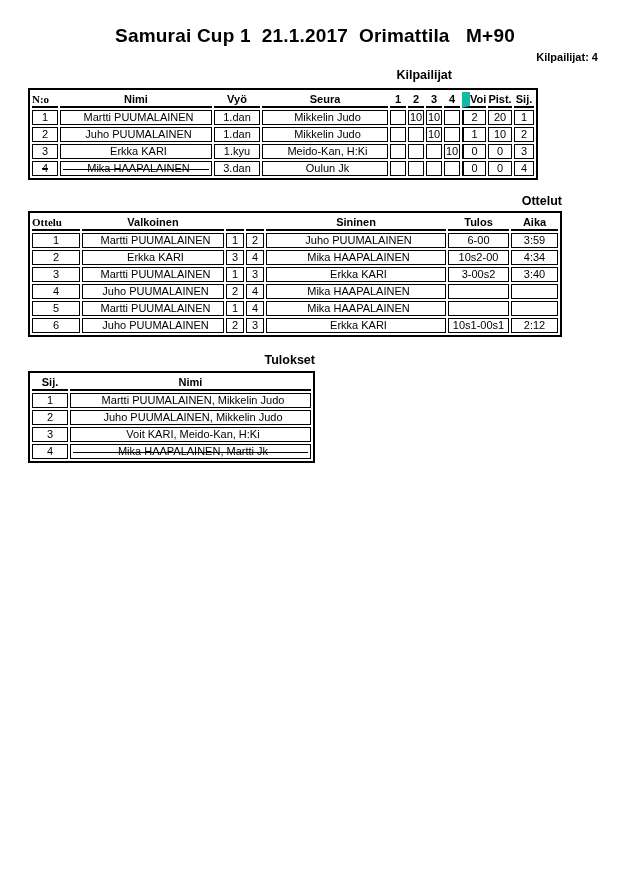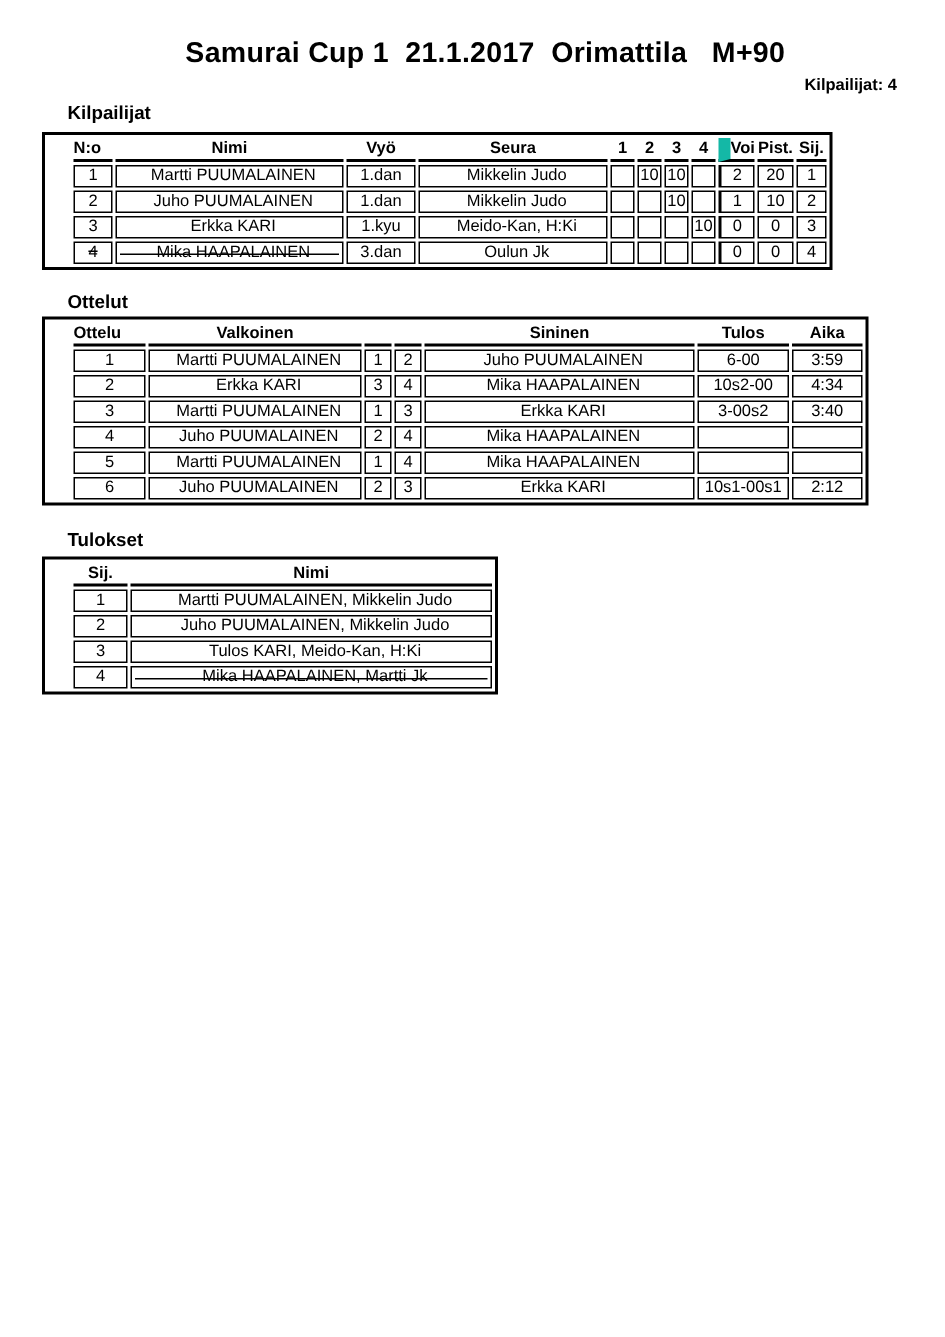--- a/index.html
+++ b/index.html
@@ -1,31 +1,31 @@
 <!DOCTYPE html>
 <html><head>
 <meta charset="utf-8">
 <style>
   html,body{margin:0;padding:0;background:#fff;}
   body{
     width:630px;height:891px;position:relative;overflow:hidden;
     font-family:"Liberation Sans", sans-serif;color:#000;
   }
   *{box-sizing:border-box;}
-  .abs{position:absolute;padding-left:17px;}
+  .abs{position:absolute;}
 
   .title{
     top:25px;left:0;width:630px;text-align:center;
     font-size:19px;font-weight:bold;white-space:pre;letter-spacing:0.2px;
   }
   .participants{
     top:51px;right:32px;font-size:11px;font-weight:bold;
   }
   .section-heading{
-    font-size:12.5px;font-weight:bold;text-align:left;white-space:pre;
+    font-size:12.5px;font-weight:bold;text-align:right;white-space:pre;
   }
   .h-kilpailijat{top:68px;left:28px;width:424px;}
   .h-ottelut{top:194px;left:28px;width:534px;}
   .h-tulokset{top:353px;left:28px;width:287px;}
 
   table{
     border-collapse:separate;border-spacing:2px;
     border:2px solid #000;table-layout:fixed;background:#fff;
   }
   .tbl-kilpailijat{top:88px;left:28px;width:510px;}
@@ -35,21 +35,21 @@
   th{
     font-size:11px;font-weight:bold;padding:0;height:16px;line-height:13px;
     border:none;border-bottom:2px solid #000;
     overflow:hidden;white-space:nowrap;
   }
   td{
     font-size:11px;font-weight:normal;padding:0;height:15px;line-height:13px;
     border:1px solid #000;overflow:hidden;white-space:nowrap;text-align:center;
     vertical-align:middle;
   }
-  .hleft{text-align:left;padding-left:0;}
+  .hleft{text-align:left;padding-left:0;font-family:Liberation Serif, serif;}
   td.left{text-align:center;padding-left:5px;}
 
   
   .c-no{width:26px}   .c-nimi{width:152px} .c-vyo{width:46px}
   .c-seura{width:126px} .c-r{width:16px}   .c-voit{width:24px}
   .c-pist{width:24px} .c-sij{width:20px}
 
   .c-ono{width:48px}  .c-wname{width:142px} .c-wno{width:18px}
   .c-bno{width:18px}  .c-bname{width:180px} .c-tulos{width:61px}
   .c-aika{width:47px}
@@ -231,20 +231,20 @@
       <tr>
         <td>1</td>
         <td class="left">Martti PUUMALAINEN, Mikkelin Judo</td>
       </tr>
       <tr>
         <td>2</td>
         <td class="left">Juho PUUMALAINEN, Mikkelin Judo</td>
       </tr>
       <tr>
         <td>3</td>
-        <td class="left">Tulos KARI, Meido-Kan, H:Ki</td>
+        <td class="left">Voit KARI, Meido-Kan, H:Ki</td>
       </tr>
       <tr>
         <td>4</td>
         <td class="left struck-line">Mika HAAPALAINEN, Martti Jk</td>
       </tr>
     </tbody>
 </table>
 
 </body></html>

